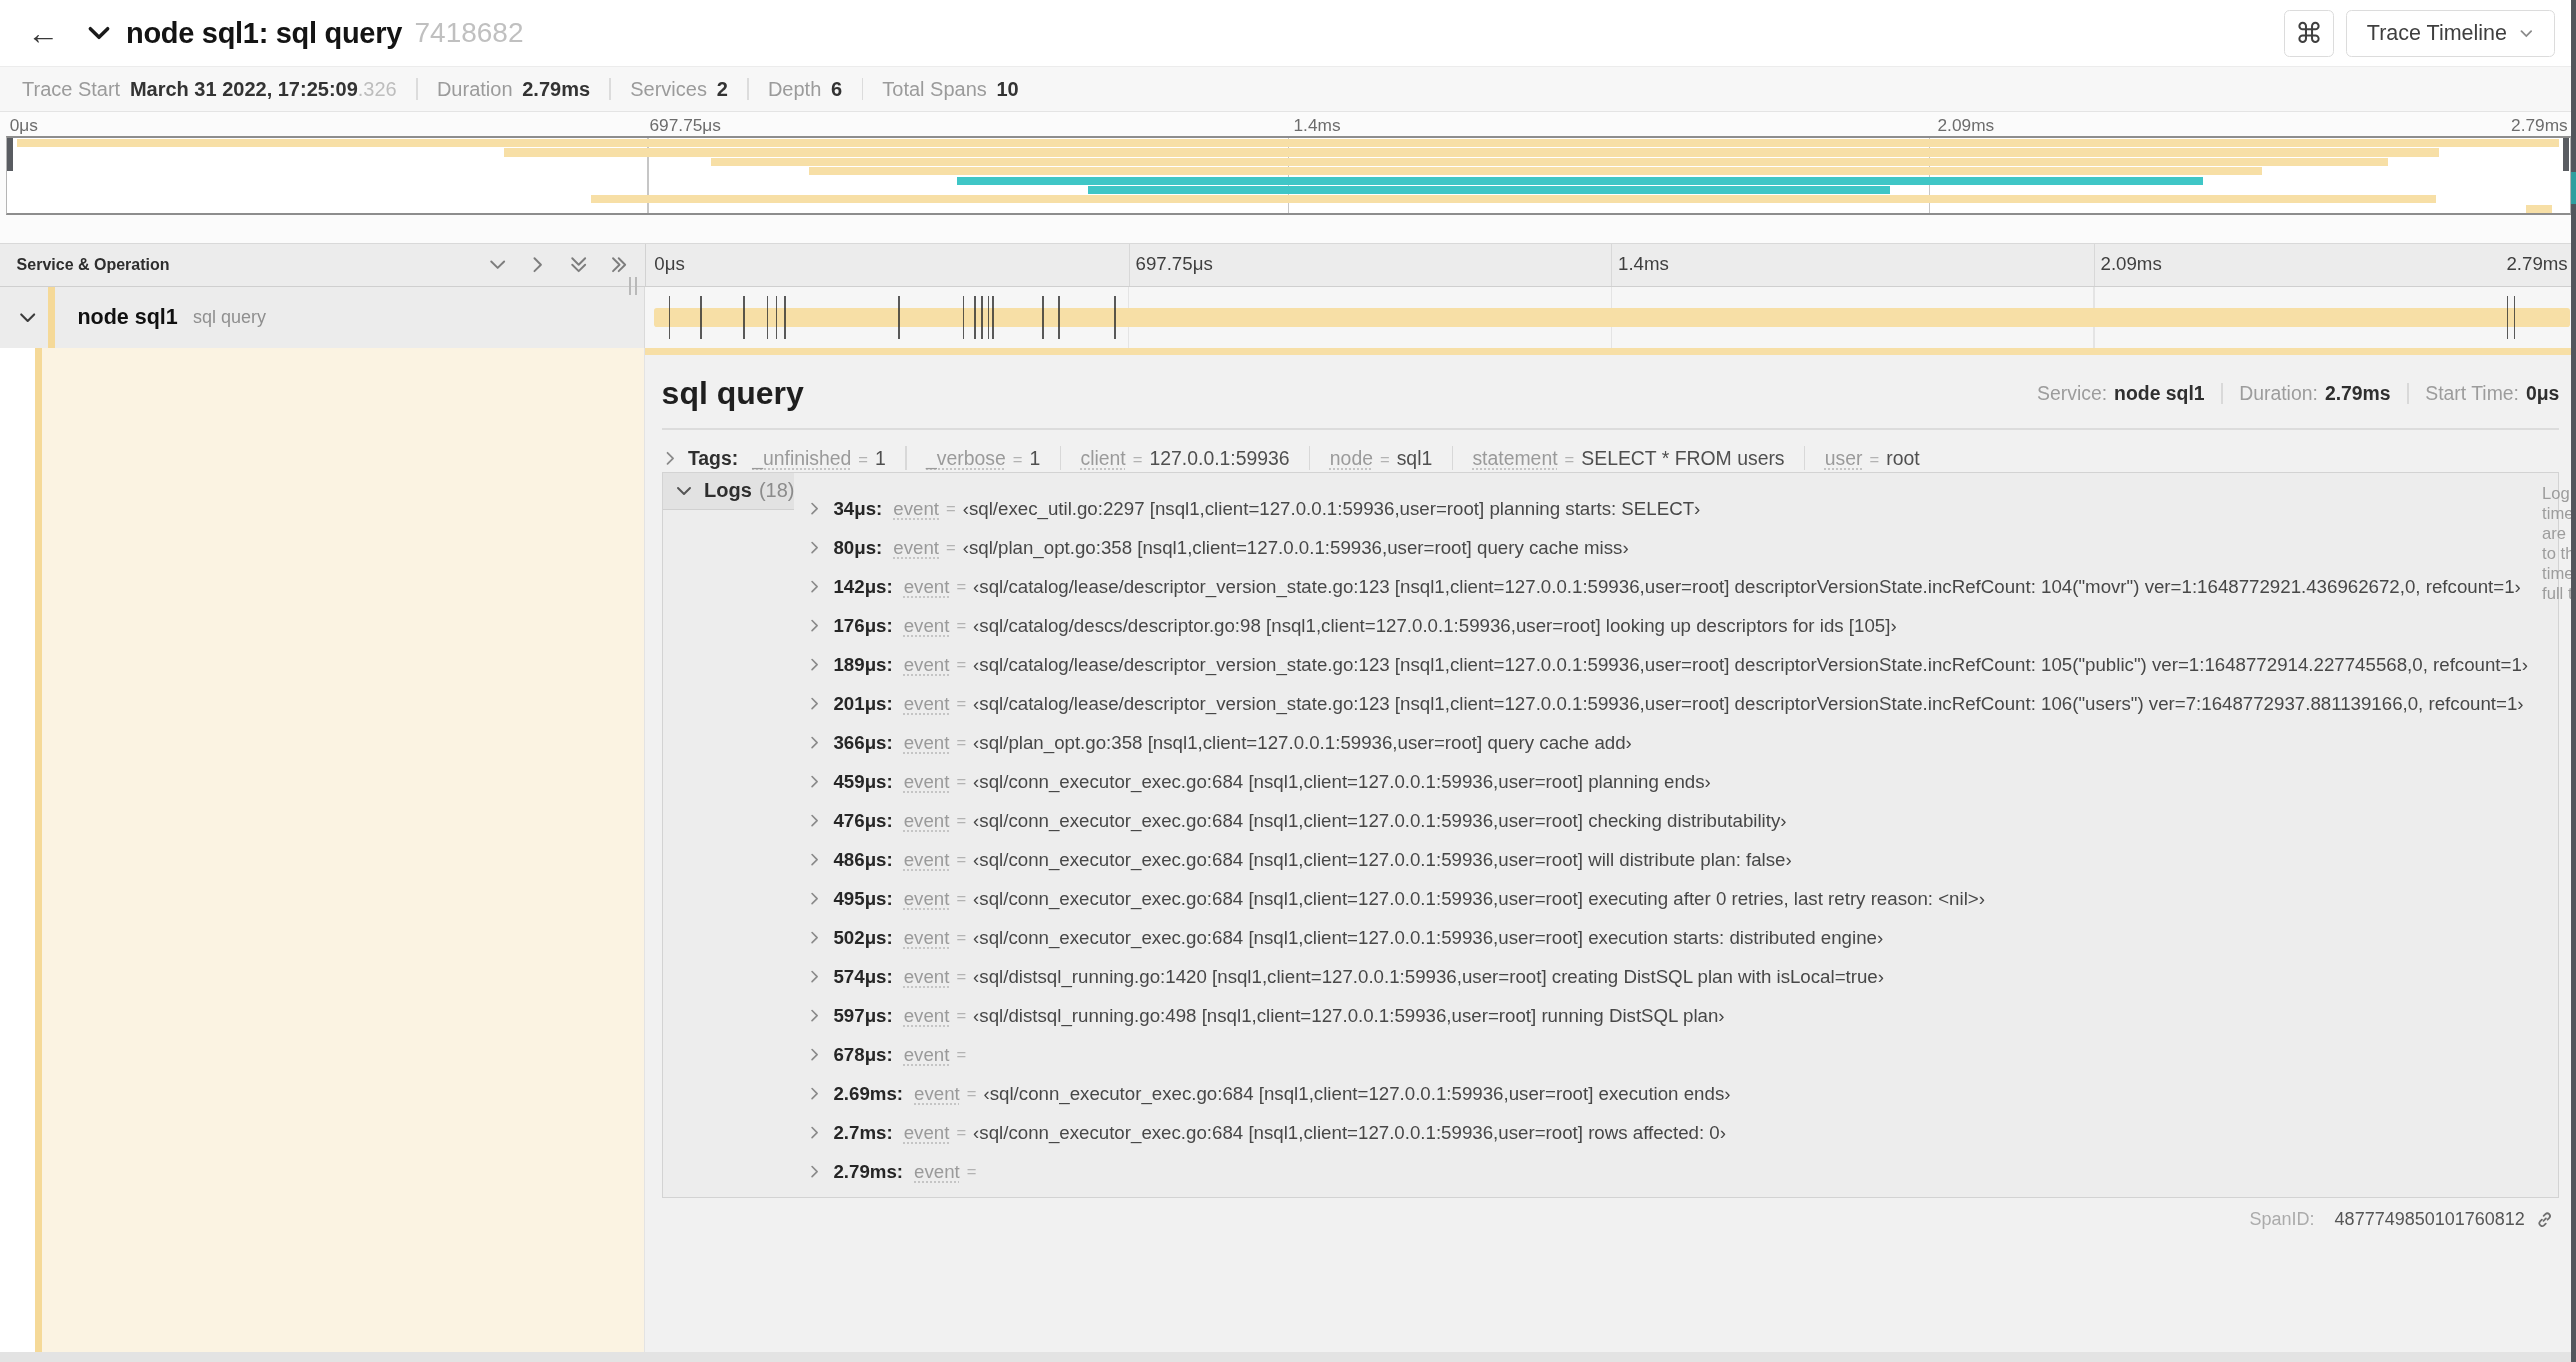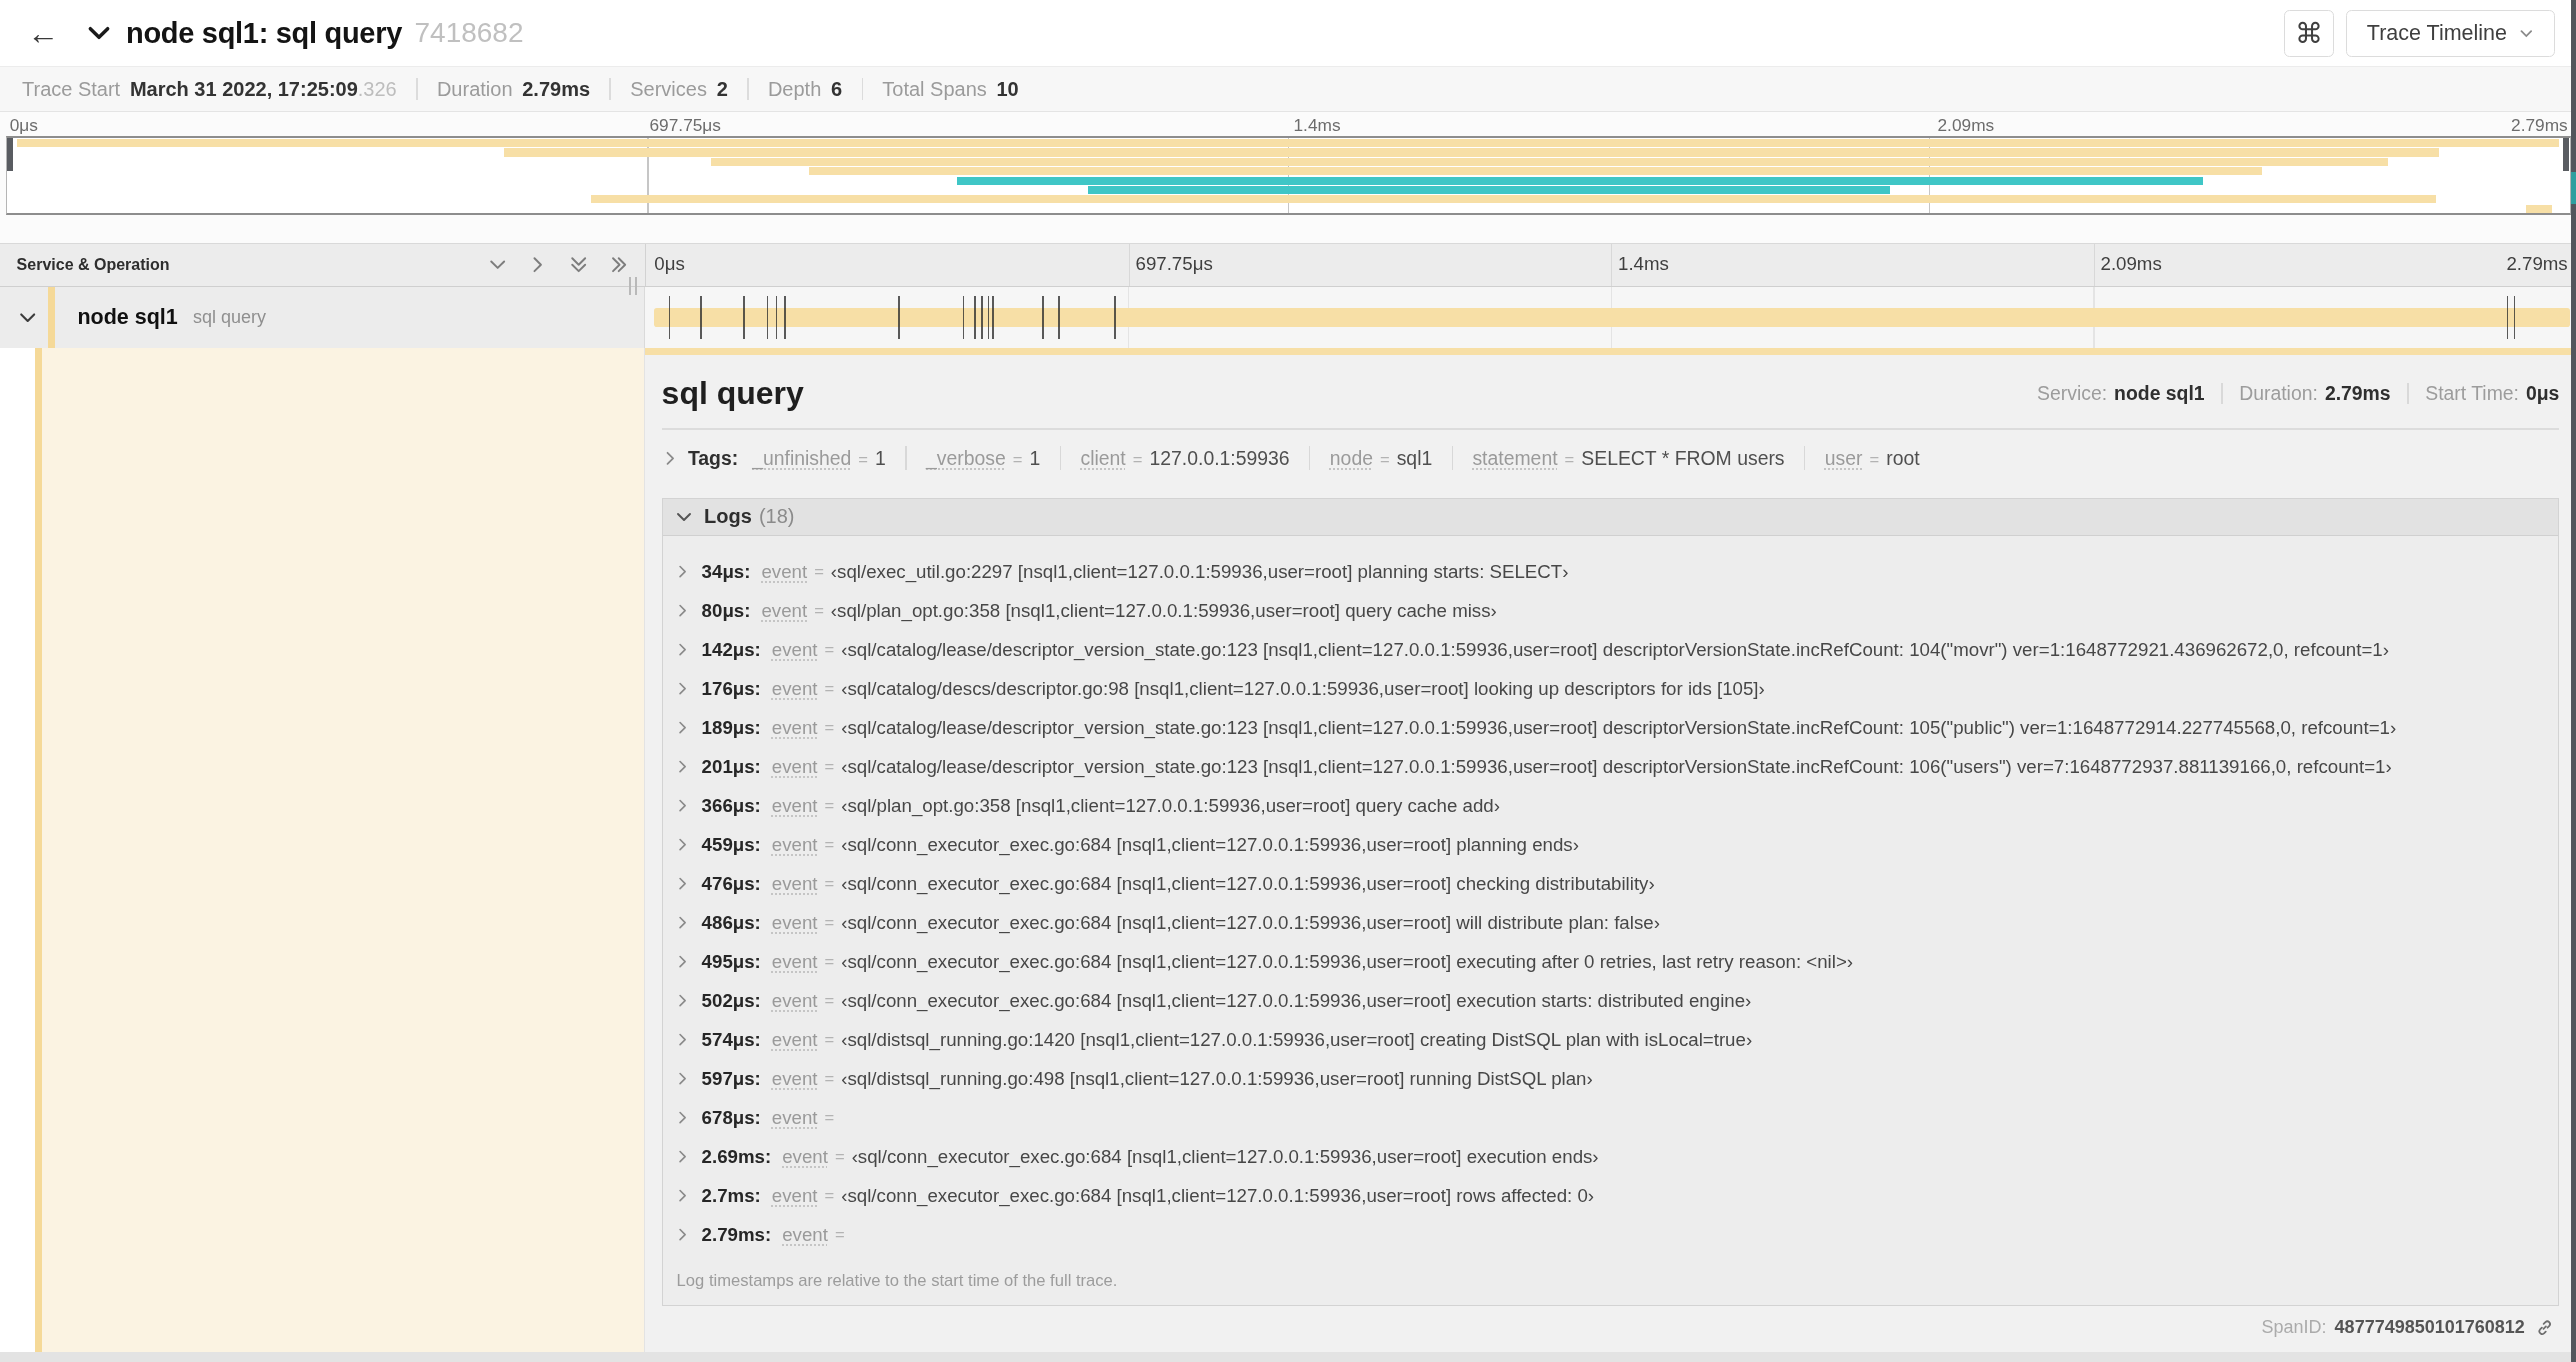--- a/index.html
+++ b/index.html
@@ -97,39 +97,39 @@
   .dp-tags{display:flex;align-items:center;margin-top:16.6px;font-size:19.4px;white-space:nowrap;overflow:hidden;flex:none;cursor:pointer;}
   .tags-chevron{color:#8a8a8a;display:flex;}
   .tags-chevron svg{width:16.6px;height:16.6px;}
   .tags-label{font-weight:700;color:#2f2f2f;margin:0 14px 0 9.7px;}
   .tag-item{display:flex;align-items:flex-end;}
   .tag-key{color:#9a9a9a;text-decoration:underline dotted #c3c3c3;text-underline-offset:4.2px;}
   .tag-eq{color:#b3b3b3;margin:0 7px;font-size:16.6px;}
   .tag-val{color:#4f4f4f;}
   .tag-divider{width:1.4px;height:23.5px;background:#d8d8d8;margin:0 19.4px;align-self:center;}
 
-  .dp-logs{margin-top:28px;border:1.4px solid #d3d3d3;background:#ededed;display:flex;flex-direction:column;flex:none;}
+  .dp-logs{margin-top:2px;border:1.4px solid #d3d3d3;background:#ededed;display:flex;flex-direction:row;flex:none;}
   .logs-header{height:37px;background:#e2e2e2;border-bottom:1.4px solid #d0d0d0;display:flex;align-items:center;padding-left:12.5px;font-size:20px;cursor:pointer;flex:none;}
   .logs-chevron{color:#555;display:flex;}
   .logs-chevron svg{width:18px;height:18px;}
   .logs-title{font-weight:700;color:#2e2e2e;margin-left:11px;}
   .logs-count{color:#8b8b8b;margin-left:7px;}
   .logs-body{padding:16.6px 0 5.5px;}
   .log-row{height:39px;display:flex;align-items:center;padding-left:12.5px;font-size:18.7px;white-space:nowrap;overflow:hidden;cursor:pointer;}
   .log-chevron{color:#8a8a8a;display:flex;width:21px;flex:none;}
   .log-chevron svg{width:15.2px;height:15.2px;}
   .log-time{font-weight:700;color:#262626;margin:0 11px 0 5.5px;flex:none;}
   .log-key{color:#9a9a9a;text-decoration:underline dotted #c3c3c3;text-underline-offset:4.2px;}
   .log-eq{color:#b3b3b3;margin:0 7px;font-size:16.6px;}
   .log-val{color:#474747;}
   .logs-footnote{font-size:16.6px;color:#9c9c9c;padding:11px 14px 14px;}
 
   .dp-spanid{margin-top:11px;display:flex;justify-content:flex-end;align-items:center;font-size:18px;padding-right:5.5px;flex:none;}
   .spanid-label{color:#ababab;}
-  .spanid-value{color:#555;font-weight:700;margin-left:8px;}
+  .spanid-value{color:#555;font-weight:400;margin-left:20px;}
   .spanid-link{color:#6e6e6e;display:flex;margin-left:9.7px;background:none;border:none;padding:0;cursor:pointer;}
   .spanid-link svg{width:19.4px;height:19.4px;}
 
   .bottom-strip{height:11px;background:#e3e3e3;flex:none;}
 
   
   .edge-strip{position:absolute;top:0;right:0;width:5.5px;height:100%;background:#53565c;z-index:50;}
   .edge-teal{position:absolute;top:172px;right:0;width:5.5px;height:32px;background:#2f9f9f;z-index:51;}
 </style>
 </head>

